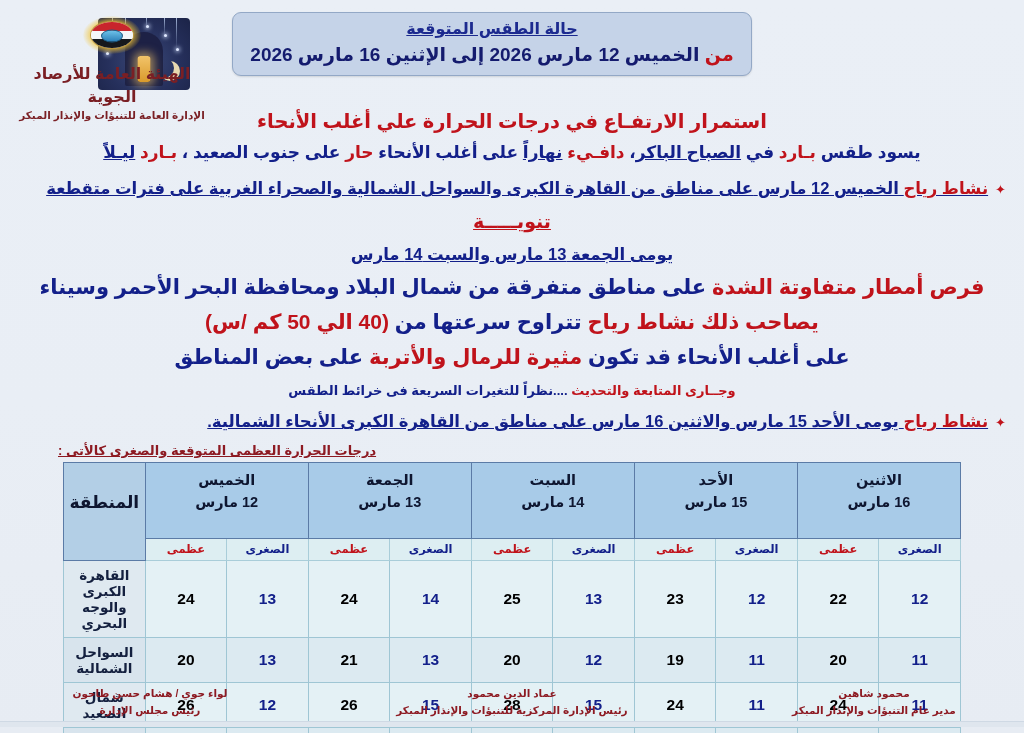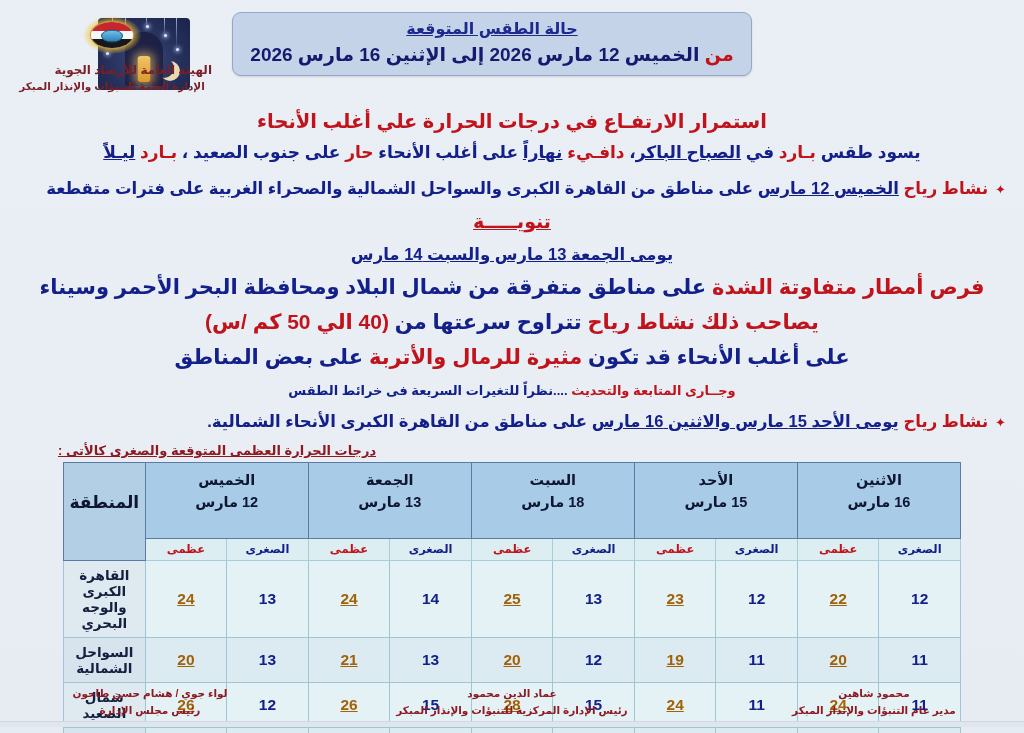--- a/index.html
+++ b/index.html
@@ -161,21 +161,21 @@
     width: 22px; height: 13px;
     border-radius: 50%;
     background: linear-gradient(180deg,#6fc3ea,#2b7fb8);
     border: 1px solid #1d5c85;
   }
   .org-line1, .org-line2 {
     font-weight: bold;
     color: #7a1f24;
     line-height: 1.45;
   }
-  .org-line1 { font-size: 12px; text-align: right; }
+  .org-line1 { font-size: 16px; }
   .org-line2 { font-size: 10.5px; }
 
   
   .body-text { padding: 0 14px; }
 
   .line {
     text-align: center;
     line-height: 1.35;
   }
 
@@ -206,21 +206,21 @@
     margin-top: 14px;
     padding-right: 4px;
   }
   .bullet-line .diamond-icon {
     flex: 0 0 auto;
     color: #c0131b;
     font-size: 13px;
     line-height: 1.45;
     transform: translateY(2px);
   }
-  .bullet-line .btxt { flex: 1 1 auto; }
+  .bullet-line .btxt { flex: 1 1 auto; text-decoration: underline; }
   .bullet-line .red { color: #c0131b; }
   .bullet-line .u { text-decoration: underline; }
 
   .notice-title {
     text-align: center;
     font-size: 19px;
     font-weight: bold;
     color: #c0131b;
     text-decoration: underline;
     margin-top: 12px;
@@ -304,21 +304,21 @@
   table.temps thead tr.mm th.max { color: #c0131b; }
   table.temps thead tr.mm th.min { color: #13208a; }
 
   table.temps tbody td {
     font-size: 15.5px;
     font-weight: bold;
     padding: 6px 2px;
     background: #e4f1f5;
   }
   table.temps tbody tr:nth-child(even) td { background: #dceaf1; }
-  table.temps tbody td.max { color: #a16207; text-decoration: underline; }
+  table.temps tbody td.max { color: #000000; }
   table.temps tbody td.min { color: #13208a; }
   table.temps tbody td.region {
     font-size: 13.5px;
     color: #14203f;
     background: #dfe9f0;
     text-align: center;
   }
   table.temps tbody tr:nth-child(even) td.region { background: #d8e4ed; }
 
   
@@ -467,21 +467,21 @@
             <th colspan="2">
               <span>الاثنين</span><br>
               <span>16  مارس</span>
             </th>
             <th colspan="2">
               <span>الأحد</span><br>
               <span>15  مارس</span>
             </th>
             <th colspan="2">
               <span>السبت</span><br>
-              <span>18  مارس</span>
+              <span>14  مارس</span>
             </th>
             <th colspan="2">
               <span>الجمعة</span><br>
               <span>13  مارس</span>
             </th>
             <th colspan="2">
               <span>الخميس</span><br>
               <span>12  مارس</span>
             </th>
             <th rowspan="2" class="region-head">المنطقة</th>

